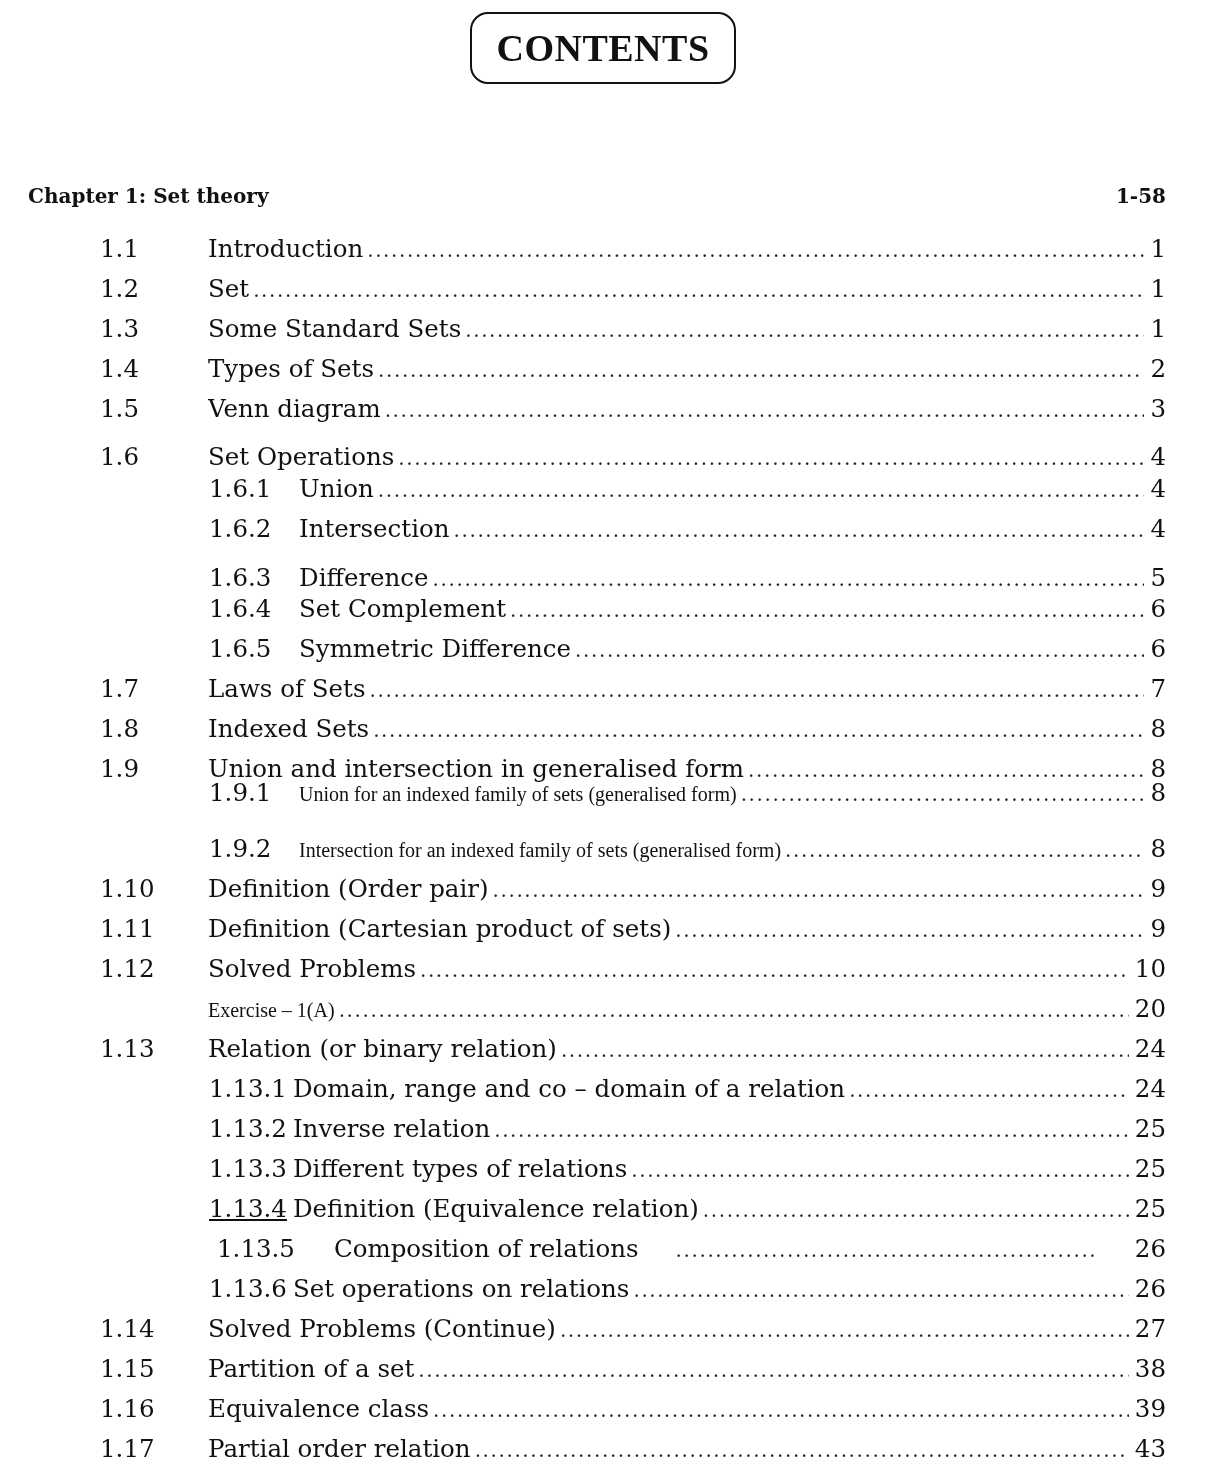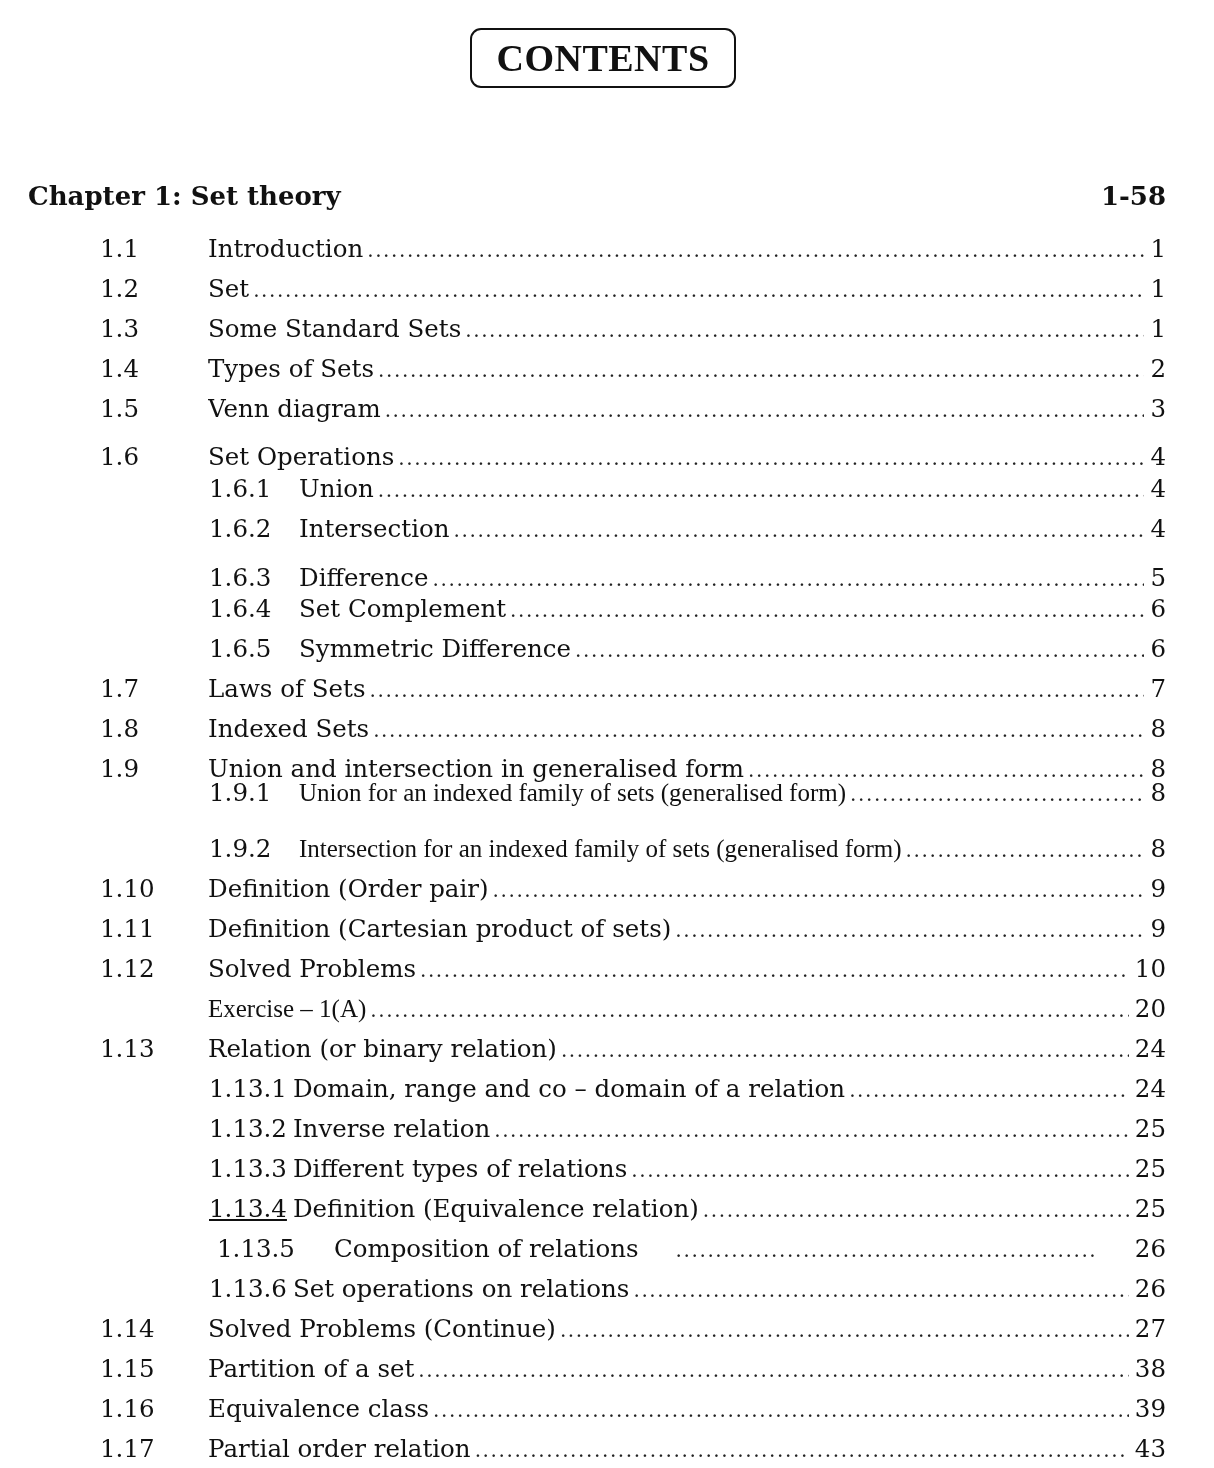--- a/index.html
+++ b/index.html
@@ -1,38 +1,38 @@
 <!DOCTYPE html>
 <html><head>
 <meta charset="utf-8">
 <style>
   html, body { margin: 0; padding: 0; background: #ffffff; }
   body { width: 1214px; height: 1468px; position: relative; overflow: hidden;
          font-family: "DejaVu Serif", "Liberation Serif", serif; color: #111; }
-  .title-box { position: absolute; left: 470px; top: 28px; width: 266px; height: 60px;
-               border: 2px solid #111; border-radius: 11px; box-sizing: border-box;
+  .title-box { position: absolute; left: 470px; top: 12px; width: 266px; height: 72px;
+               border: 2px solid #111; border-radius: 18px; box-sizing: border-box;
                display: flex; align-items: center; justify-content: center; }
   .title-box span { font-family: "Liberation Serif", serif; font-weight: bold; font-size: 38px; letter-spacing: 0.5px; }
   .chapter { position: absolute; left: 28px; right: 48px; top: 176px; height: 40px;
              display: flex; justify-content: space-between; align-items: center;
-             font-family: "DejaVu Serif", serif; font-weight: bold; font-size: 26px; }
+             font-family: "DejaVu Serif", serif; font-weight: bold; font-size: 20px; }
   .entries { position: absolute; left: 0; top: 228px; width: 1214px; }
   .row { position: absolute; left: 0; width: 1214px; height: 40px; display: flex; align-items: center; font-size: 24.5px; }
   .num { position: absolute; text-align: left; }
   .lvl1 .num { left: 100px; width: 77px; }
   .line { position: absolute; right: 48px; display: flex; align-items: baseline; white-space: nowrap; overflow: hidden; justify-content: center; }
   .lvl1 .line { left: 208px; }
   .lvl2 .num { left: 209px; width: 66px; text-align: left; }
   .lvl2 .line { left: 299px; }
   .lvl0 .line { left: 208px; }
   .text { flex: 0 0 auto; padding-right: 4px; }
   .dots { flex: 1 1 auto; overflow: hidden; letter-spacing: 1.6px; color: #222; font-size: 20px; }
   .dots::before { content: "....................................................................................................................................................................................................................................................."; }
   .page { flex: 0 0 auto; padding-left: 6px; }
-  .cond { font-family: "Liberation Serif", serif; font-size: 25px; }
+  .cond { font-family: "Liberation Serif", serif; font-size: 20px; }
 </style>
 </head>
 <body>
 
 <div class="title-box">
   <span>CONTENTS</span>
 </div>
 
 <div class="chapter">
   <span>Chapter 1: Set theory</span>

